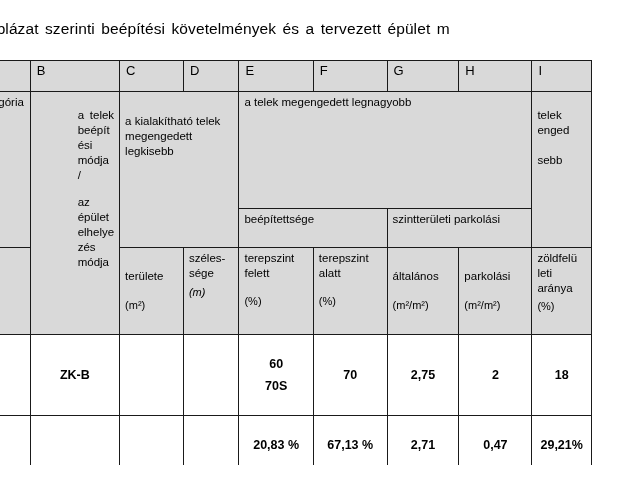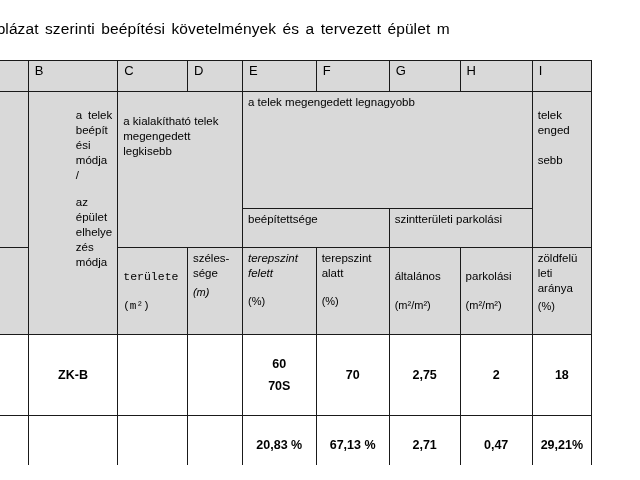--- a/index.html
+++ b/index.html
@@ -157,32 +157,32 @@
 sebb</td>
   </tr>
 
   <tr>
     <td colspan="2" class="h-cell mid" style="height:32px;">beépítettsége</td>
     <td colspan="2" class="h-cell mid">szintterületi parkolási</td>
   </tr>
 
   <tr>
     <td class="h-cell" style="height:80px;vertical-align:middle;">övezet</td>
-    <td class="h-cell" style="vertical-align:middle;font-family:Liberation Mono, monospace;">
+    <td class="h-cell" style="vertical-align:middle;">
       <span style="display:block;">területe</span>
       <span style="display:block;height:14px;"></span>
       <span class="unit">(m²)</span>
     </td>
     <td class="h-cell top-al">
       <span style="display:block;white-space:pre-line;">széles-
 sége</span>
       <span class="unit ital" style="display:block;margin-top:4px;">(m)</span>
     </td>
     <td class="h-cell top-al">
-      <span style="display:block;font-style:italic;">terepszint felett</span>
+      <span style="display:block;">terepszint felett</span>
       <span class="unit" style="display:block;margin-top:13px;">(%)</span>
     </td>
     <td class="h-cell top-al">
       <span style="display:block;">terepszint alatt</span>
       <span class="unit" style="display:block;margin-top:13px;">(%)</span>
     </td>
     <td class="h-cell" style="vertical-align:middle;">
       <span style="display:block;">általános</span>
       <span class="unit" style="display:block;margin-top:14px;">(m²/m²)</span>
     </td>

